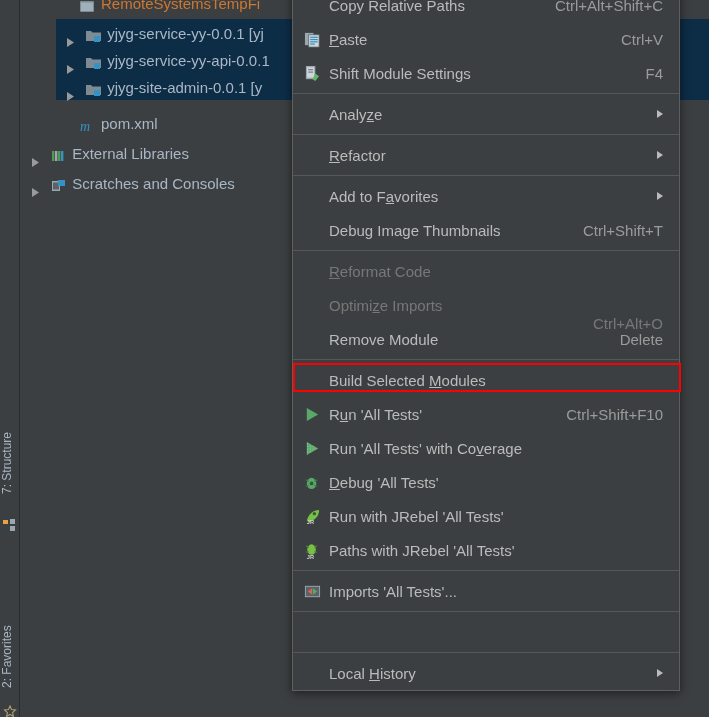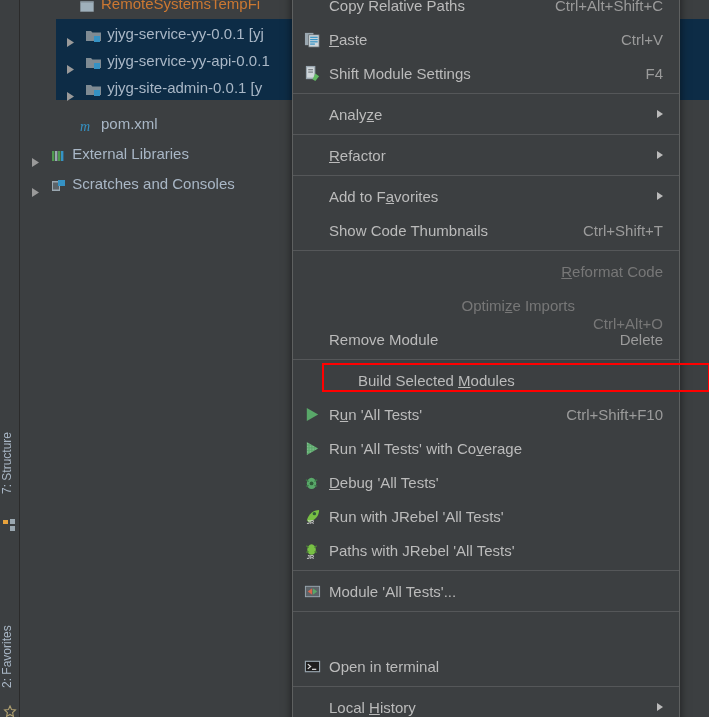--- a/index.html
+++ b/index.html
@@ -67,21 +67,21 @@
     box-sizing:border-box;
     box-shadow:0 2px 9px rgba(0,0,0,.55);
     padding:1px 0 0 0;
   }
   .mi{
     position:relative;display:flex;align-items:center;
     height:34px;padding:0 16px 0 0;
     color:#bbbbbb;font-size:15px;white-space:nowrap;
     box-sizing:border-box;
   }
-  .mi.disabled{color:#777777;text-align:right;}
+  .mi.disabled{color:#777777;}
   .mi .icon-slot{
     width:34px;min-width:34px;height:22px;
     display:flex;align-items:center;justify-content:center;
     margin-left:2px;
   }
   .mi .label{flex:1 1 auto;overflow:hidden;}
   .mi .shortcut{
     color:#9b9b9b;font-size:15px;margin-left:18px;
   }
   .mi.disabled .shortcut{color:#777777;margin-top:36px;}
@@ -95,21 +95,21 @@
   .acc{text-decoration:underline;}
 
   
   #build-highlight{
     position:absolute;left:0px;top:0px;
     width:388px;height:29px;
     border:2px solid #ff0000;
     box-sizing:border-box;
     pointer-events:none;
   }
-  .hl-wrap{position:relative;margin-left:29px;}
+  .hl-wrap{position:relative;}
 </style>
 </head>
 <body>
 
 <div id="tool-stripe">
   <div class="stripe-ico" id="stripe-structure-icon">
     <svg viewBox="0 0 14 13" width="14" height="13">
       <rect x="0" y="1" width="5" height="4" fill="#e8a33d"></rect>
       <rect x="7" y="0" width="5" height="5" fill="#9aa7b0"></rect>
       <rect x="7" y="7" width="5" height="5" fill="#9aa7b0"></rect>
@@ -279,21 +279,21 @@
   <div class="sep"></div>
 
   <div class="mi">
     <span class="icon-slot"></span>
     <span class="label">Add to F<span class="acc">a</span>vorites</span>
     <span class="submenu-arrow"></span>
   </div>
 
   <div class="mi">
     <span class="icon-slot"></span>
-    <span class="label">Show Code Thumbnails</span>
+    <span class="label">Debug Image Thumbnails</span>
     <span class="shortcut">Ctrl+Shift+T</span>
   </div>
 
   <div class="sep"></div>
 
   <div class="mi disabled">
     <span class="icon-slot"></span>
     <span class="label"><span class="acc">R</span>eformat Code</span>
   </div>
 
@@ -390,39 +390,29 @@
   <div class="sep"></div>
 
   <div class="mi">
     <span class="icon-slot">
       <svg viewBox="0 0 18 18" width="17" height="17">
         <rect x="1.5" y="3.5" width="15" height="11" fill="#5c6368" stroke="#9aa7b0" stroke-width="1"></rect>
         <polygon points="8.6,5.5 8.6,12.5 4,9" fill="#d9654b"></polygon>
         <polygon points="9.4,5.5 9.4,12.5 14,9" fill="#59a869"></polygon>
       </svg>
     </span>
-    <span class="label">Module 'All Tests'...</span>
-  </div>
-
-  <div class="sep"></div>
-
-  <div class="mi">
-    <span class="icon-slot"></span>
-  </div>
-
-  <div class="mi">
-    <span class="icon-slot">
-      <svg viewBox="0 0 18 18" width="17" height="17">
-        <rect x="1.5" y="3.5" width="15" height="11" fill="#1f1f1f" stroke="#9aa7b0" stroke-width="1.2"></rect>
-        <polyline points="4,6.5 7,9 4,11.5" fill="none" stroke="#e0e0e0" stroke-width="1.3"></polyline>
-        <line x1="8.5" y1="12" x2="13" y2="12" stroke="#e0e0e0" stroke-width="1.3"></line>
-      </svg>
-    </span>
-    <span class="label">Open in terminal</span>
-  </div>
+    <span class="label">Imports 'All Tests'...</span>
+  </div>
+
+  <div class="sep"></div>
+
+  <div class="mi">
+    <span class="icon-slot"></span>
+  </div>
+
 
   <div class="sep"></div>
 
   <div class="mi">
     <span class="icon-slot"></span>
     <span class="label">Local <span class="acc">H</span>istory</span>
     <span class="submenu-arrow"></span>
   </div>
 
 </div>

